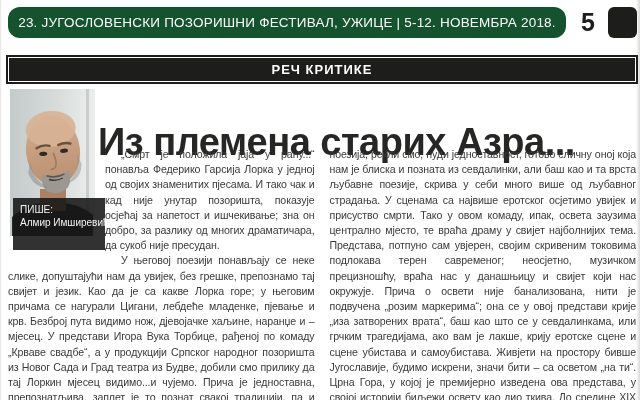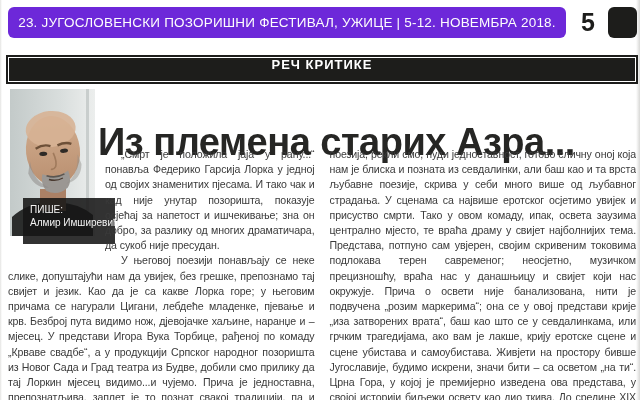--- a/index.html
+++ b/index.html
@@ -10,66 +10,66 @@
     -webkit-font-smoothing:antialiased;
   }
   .page-edge{position:absolute;top:0;right:0;width:4px;height:400px;
     background:linear-gradient(to right,#ffffff,#d8d8d6);}
   .page-edge-left{position:absolute;top:0;left:0;width:2px;height:400px;
     background:linear-gradient(to left,#ffffff,#e4e4e2);}
 
   
   .masthead-bar{
     position:absolute;left:8px;top:7px;width:558px;height:31px;
-    background:#6d28d9;border-radius:6px;
+    background:#14532d;border-radius:12px;
     display:flex;align-items:center;justify-content:center;
   }
   .masthead-bar .festival-line{
     color:#fdfdfd;font-size:13.5px;letter-spacing:.2px;font-weight:400;
     white-space:nowrap;
   }
   .page-number{
     position:absolute;left:568px;top:7px;width:40px;height:31px;
     display:flex;align-items:center;justify-content:center;
     color:#1d1d1b;font-size:25px;font-weight:600;
   }
   .corner-tab{
     position:absolute;left:608px;top:7px;width:29px;height:31px;
     background:#1d1d1b;border-radius:6px;
   }
 
   
   .section-bar{
     position:absolute;left:8px;top:57px;width:628px;height:25px;
     background:#1d1d1b;
-    display:flex;justify-content:center;
+    display:flex;align-items:center;justify-content:center;
     box-shadow:0 0 0 1px #ffffff inset, 0 0 0 2px #1d1d1b;
   }
   .section-bar .section-title{
     color:#ffffff;font-size:13px;font-weight:700;letter-spacing:1px;
     white-space:nowrap;
   }
 
   
   .headline{
     position:absolute;left:98px;top:92px;width:540px;height:52px;
     font-size:38px;line-height:50px;font-weight:700;color:#262624;
     letter-spacing:-.5px;white-space:nowrap;
   }
 
   
   .author-photo{
     position:absolute;left:10px;top:89px;width:85px;height:147px;
     overflow:hidden;background:#ccd2d1;
   }
   .byline-box{
-    position:absolute;left:13px;top:198px;width:92px;height:46px;
+    position:absolute;left:13px;top:198px;width:92px;height:52px;
     background:rgba(22,22,22,.88);
     color:#f4f4f4;padding:5px 0 0 7px;box-sizing:border-box;
-    font-size:10px;line-height:13px;margin-left:10px;
+    font-size:10px;line-height:13px;
   }
   .byline-box .byline-label{display:block;}
   .byline-box .byline-author{display:block;white-space:nowrap;}
 
   
   .columns{
     position:absolute;left:8px;top:147px;width:628px;height:253px;
     display:flex;gap:15px;overflow:hidden;
   }
   .col{flex:1 1 0;color:#3a3a3a;font-size:10.6px;line-height:15.2px;

